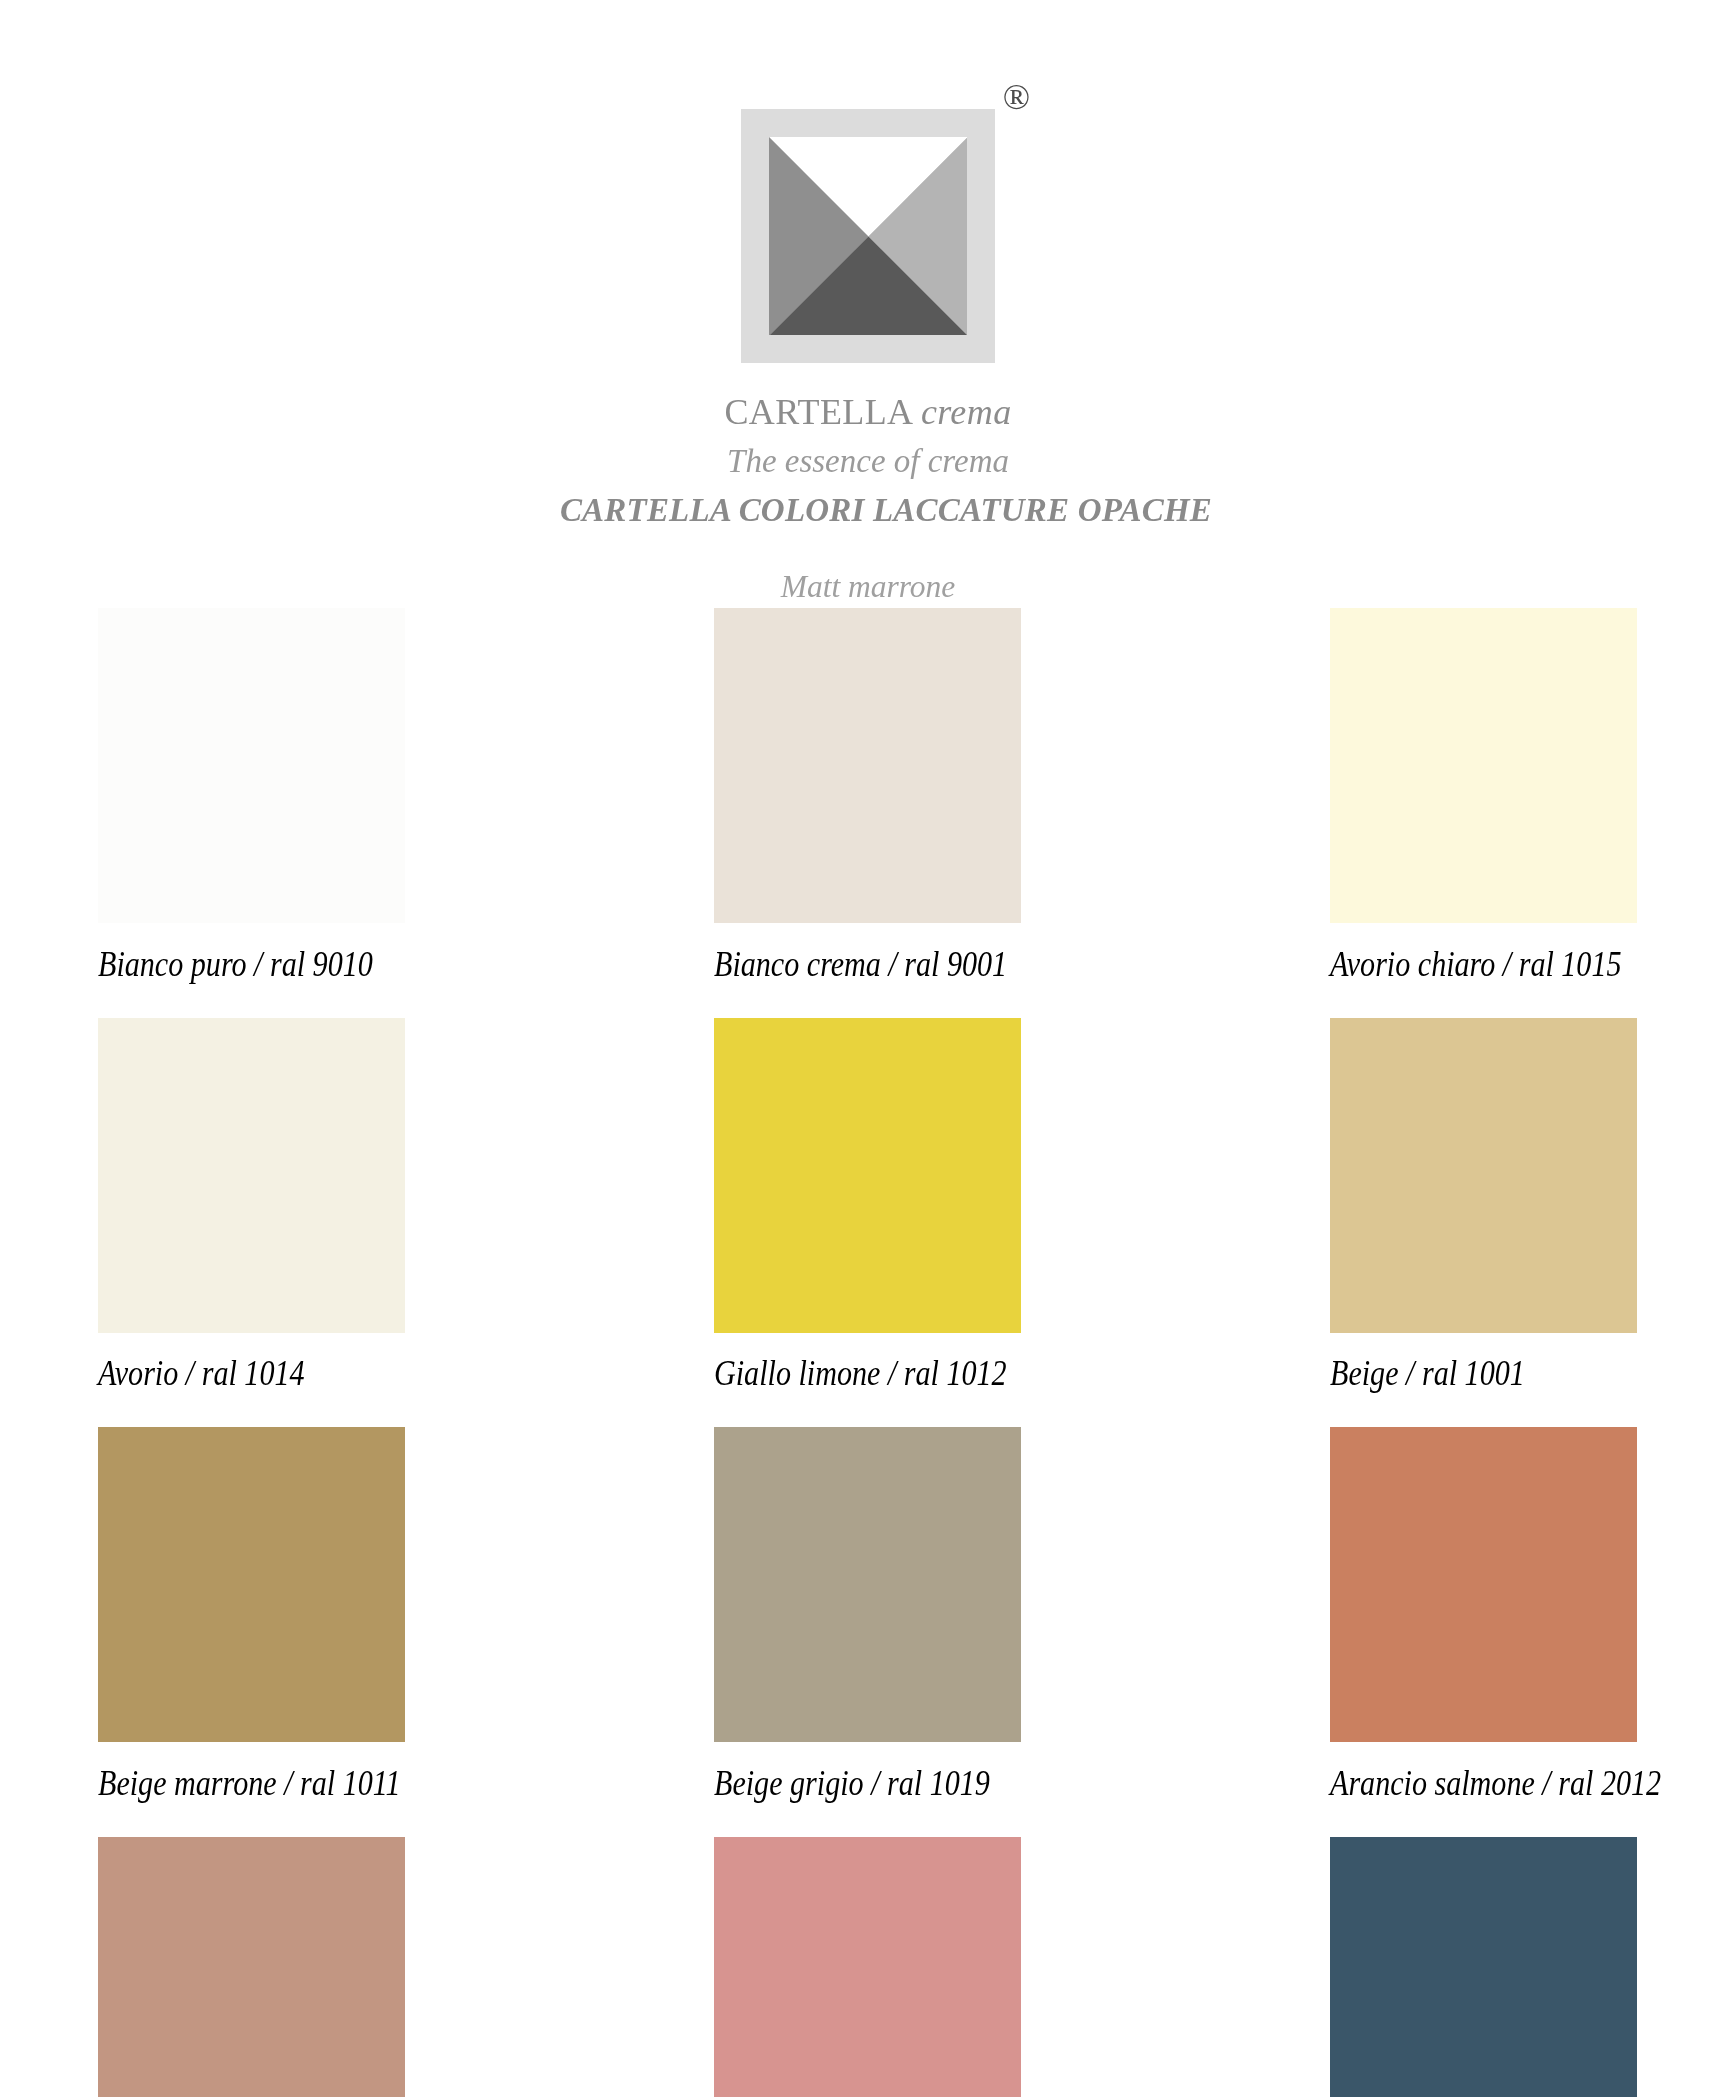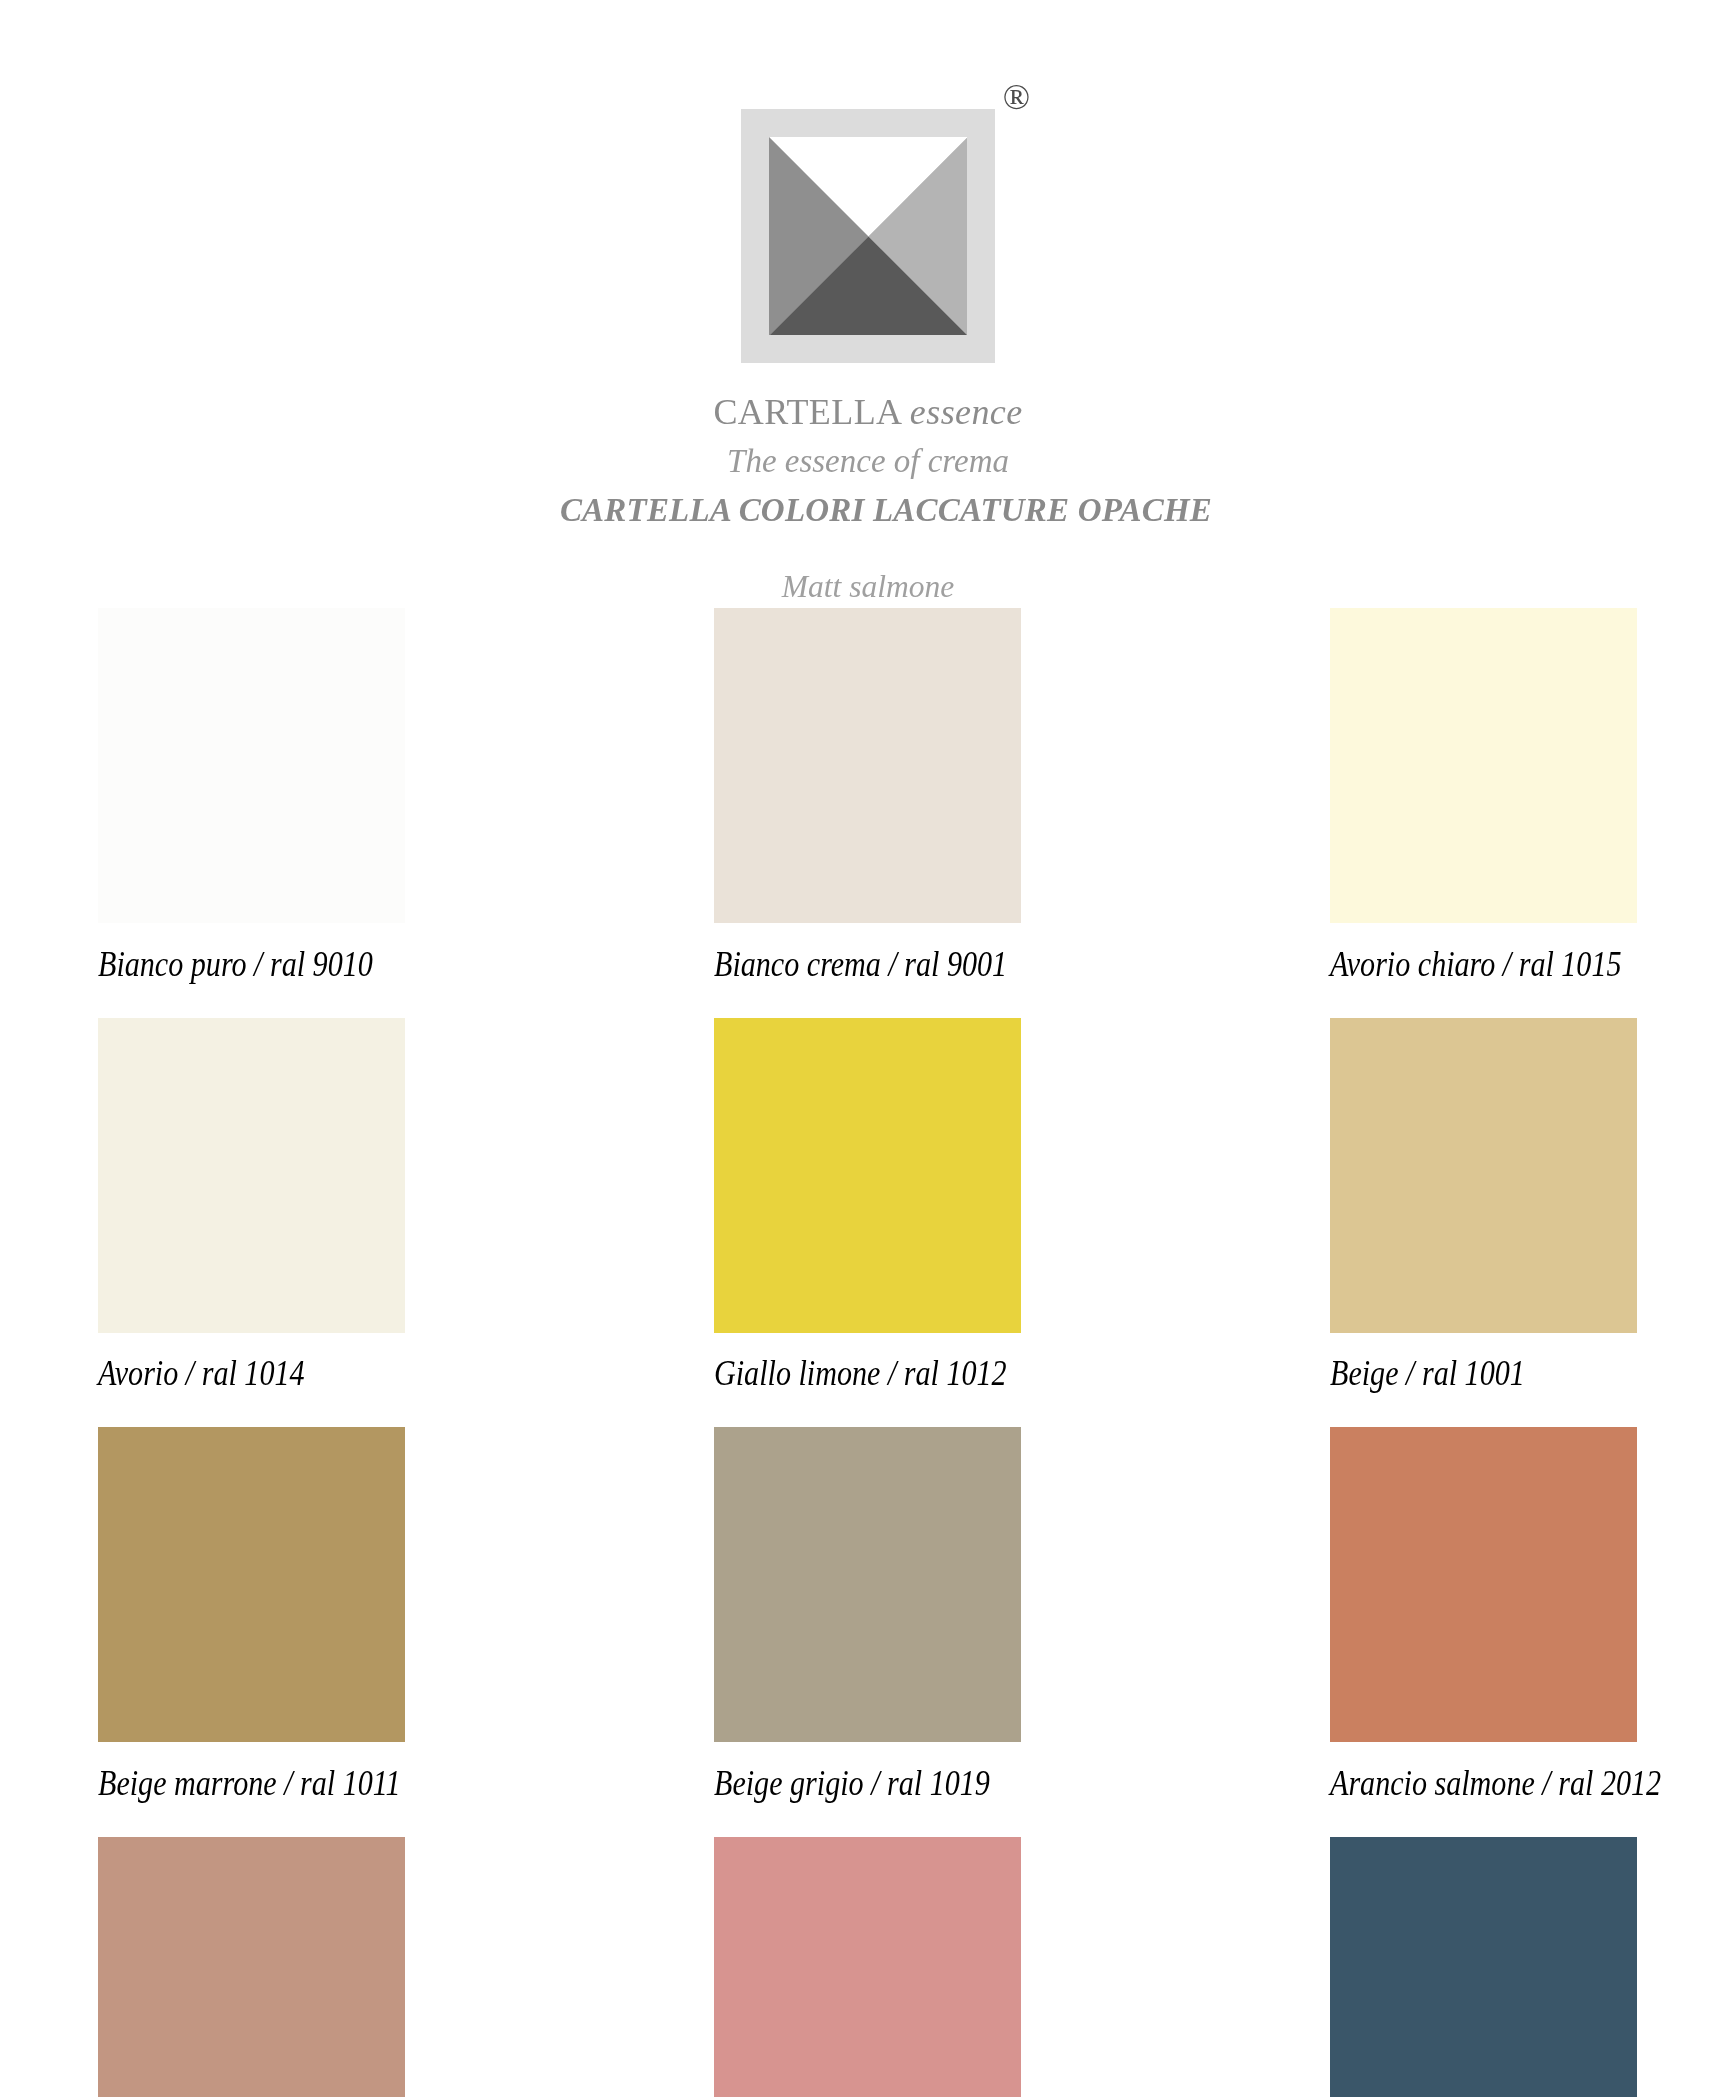--- a/index.html
+++ b/index.html
@@ -142,28 +142,28 @@
           <polygon points="100,0 100,100 50,50" fill="#b4b4b4"></polygon>
           <polygon points="0,100 50,50 100,100" fill="#595959"></polygon>
         </svg>
       </div>
     </div>
     <span class="reg-mark">®</span>
   </div>
 
   <div class="brand">
     <span>CARTELLA</span>
-    <span class="brand-design">essence</span>
+    <span class="brand-design">crema</span>
   </div>
 
   <div class="tagline">The essence of crema</div>
 
   <div class="doc-title">CARTELLA COLORI LACCATURE OPACHE</div>
 
-  <div class="subtitle">Matt salmone</div>
+  <div class="subtitle">Matt marrone</div>
 
 </div>
 
 <div class="grid">
 
   <div class="cell">
     <div class="swatch" style="background-color: rgb(252, 252, 251);"></div>
     <div class="swatch-label">Bianco puro / ral 9010</div>
   </div>
 

